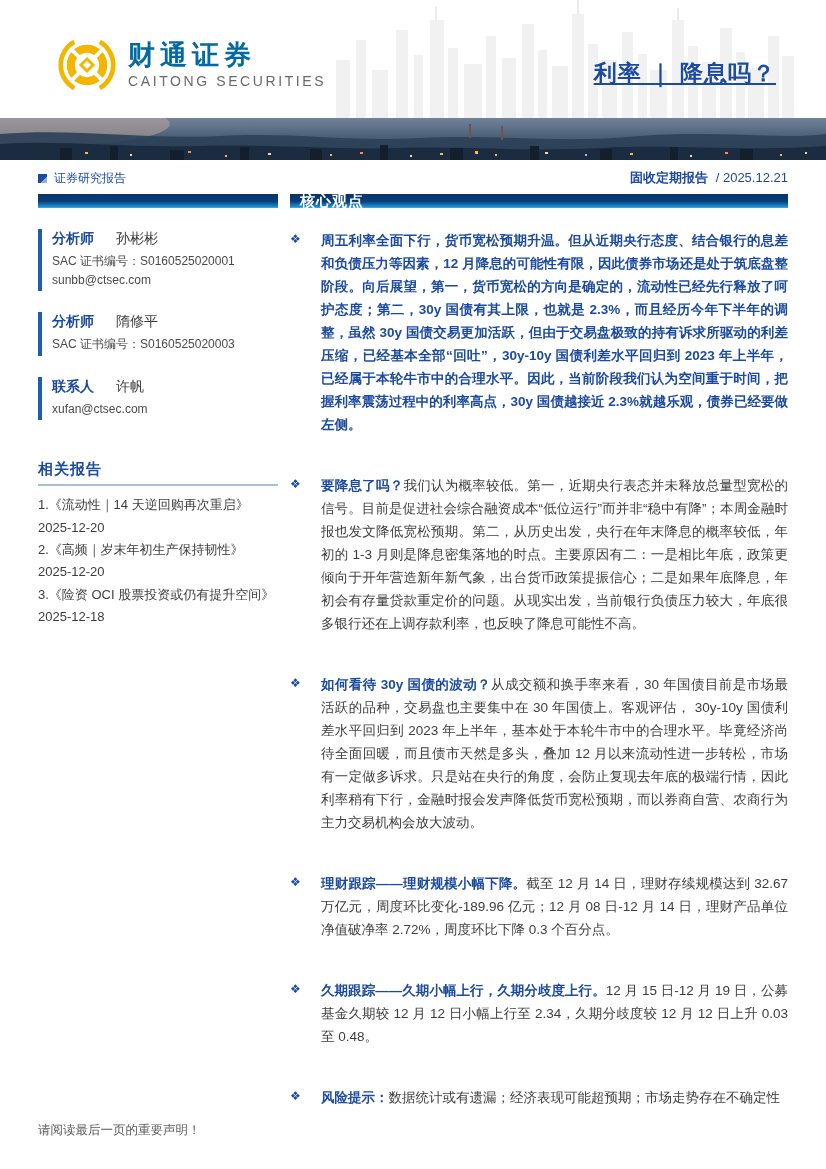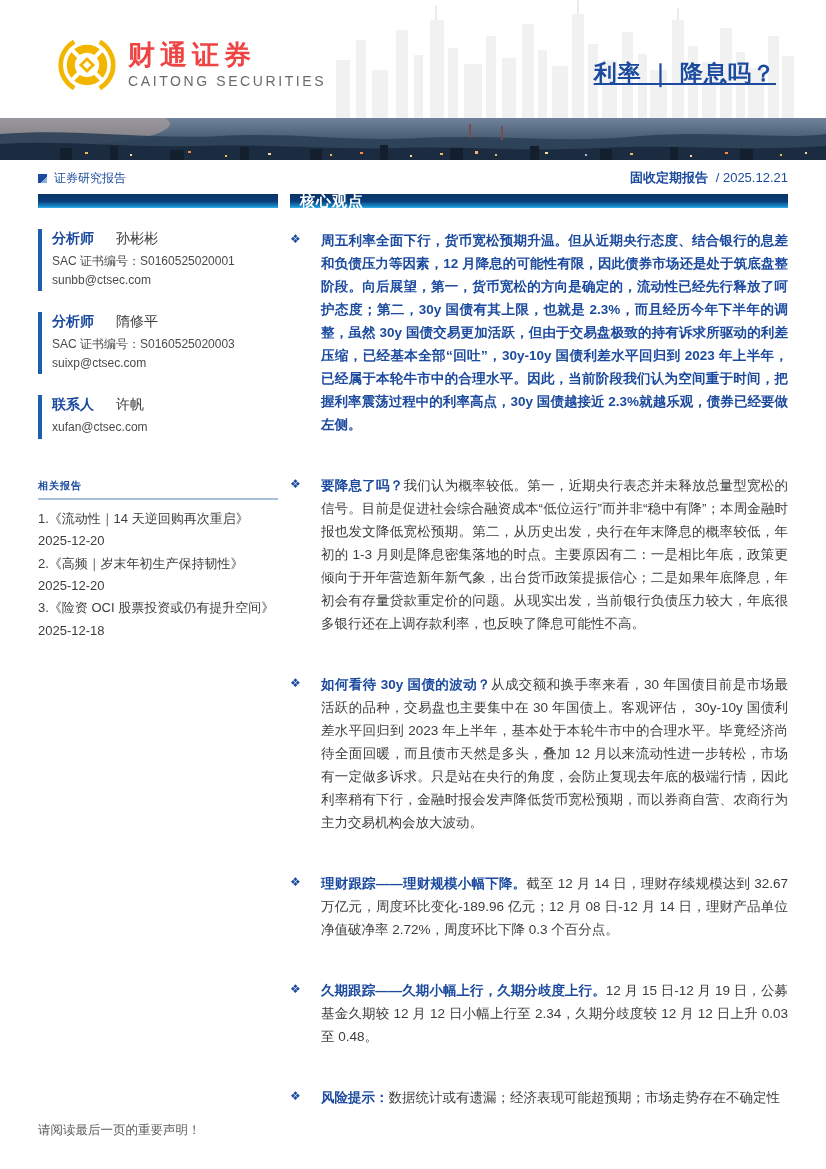--- a/index.html
+++ b/index.html
@@ -5,21 +5,21 @@
   * { margin:0; padding:0; box-sizing:border-box; }
   html,body { background:#ffffff; }
   body { font-family:"Liberation Sans","DejaVu Sans",sans-serif; }
   .page { position:relative; width:826px; height:1169px; margin:0 auto; background:#fff; overflow:hidden; }
 
   
   .top { position:relative; height:118px; }
   .watermark { position:absolute; top:0; right:0; width:640px; height:118px; opacity:.55; z-index:0; }
   .logo-row { position:relative; z-index:1; display:flex; justify-content:space-between; align-items:flex-start; padding:36px 50px 0 58px; }
   .logo { display:flex; align-items:center; gap:12px; }
-  .logo-text-cn { font-size:27px; font-weight:bold; color:#ef4444; letter-spacing:5px; line-height:1.1; font-family:"Liberation Serif","DejaVu Serif",serif; }
+  .logo-text-cn { font-size:27px; font-weight:bold; color:#0369a1; letter-spacing:5px; line-height:1.1; font-family:"Liberation Serif","DejaVu Serif",serif; }
   .logo-text-en { font-size:14px; color:#6a6a6a; letter-spacing:2.6px; margin-top:3px; }
   .doc-title { font-size:23px; font-weight:bold; color:#1b4a9e; margin-top:22px; letter-spacing:1px;text-decoration:underline; }
 
   
   .banner { height:42px; width:826px; line-height:0; }
   .banner svg { display:block; }
 
   
   .meta-row { display:flex; justify-content:space-between; align-items:center; padding:9px 38px 7px 38px; }
   .meta-left { display:flex; align-items:center; gap:7px; font-size:12px; color:#1b4a9e; }
@@ -41,21 +41,21 @@
 
   
   .person { border-left:4px solid #1d5fae; padding:1px 0 2px 10px; margin-bottom:21px; }
   .person-head { font-size:14px; margin-bottom:4px; }
   .person-role { color:#1b4a9e; font-weight:bold; margin-right:18px; }
   .person-name { color:#3d3d3d; }
   .person-line { font-size:12px; color:#4a4a4a; line-height:1.55; }
 
   
   .related { margin-top:40px; }
-  .related-title { font-size:10px; font-weight:bold; color:#1b4a9e; padding-bottom:5px; border-bottom:2px solid #a8bfd9; margin-bottom:8px; letter-spacing:1px; }
+  .related-title { font-size:15px; font-weight:bold; color:#1b4a9e; padding-bottom:5px; border-bottom:2px solid #a8bfd9; margin-bottom:8px; letter-spacing:1px; }
   .related-item { font-size:13px; color:#3d3d3d; line-height:1.72; text-align:justify; }
   .related-item .r-date { display:block; }
 
   
   .bullet { display:flex; margin-bottom:38px; }
   .bullet-icon { width:31px; flex-shrink:0; color:#1b4a9e; font-size:12px; padding-top:3px; }
   .bullet-body { flex:1; font-size:13.5px; line-height:23px; text-align:justify; color:#3d3d3d; }
   .lead { color:#1b4a9e; font-weight:bold; }
 
   
@@ -208,21 +208,20 @@
         <div class="person-line">SAC 证书编号：S0160525020001</div>
         <div class="person-line">sunbb@ctsec.com</div>
       </div>
 
       <div class="person">
         <div class="person-head">
           <span class="person-role">分析师</span>
           <span class="person-name">隋修平</span>
         </div>
         <div class="person-line">SAC 证书编号：S0160525020003</div>
-        <div class="person-line">suixp@ctsec.com</div>
       </div>
 
       <div class="person">
         <div class="person-head">
           <span class="person-role">联系人</span>
           <span class="person-name">许帆</span>
         </div>
         <div class="person-line">xufan@ctsec.com</div>
       </div>
 

